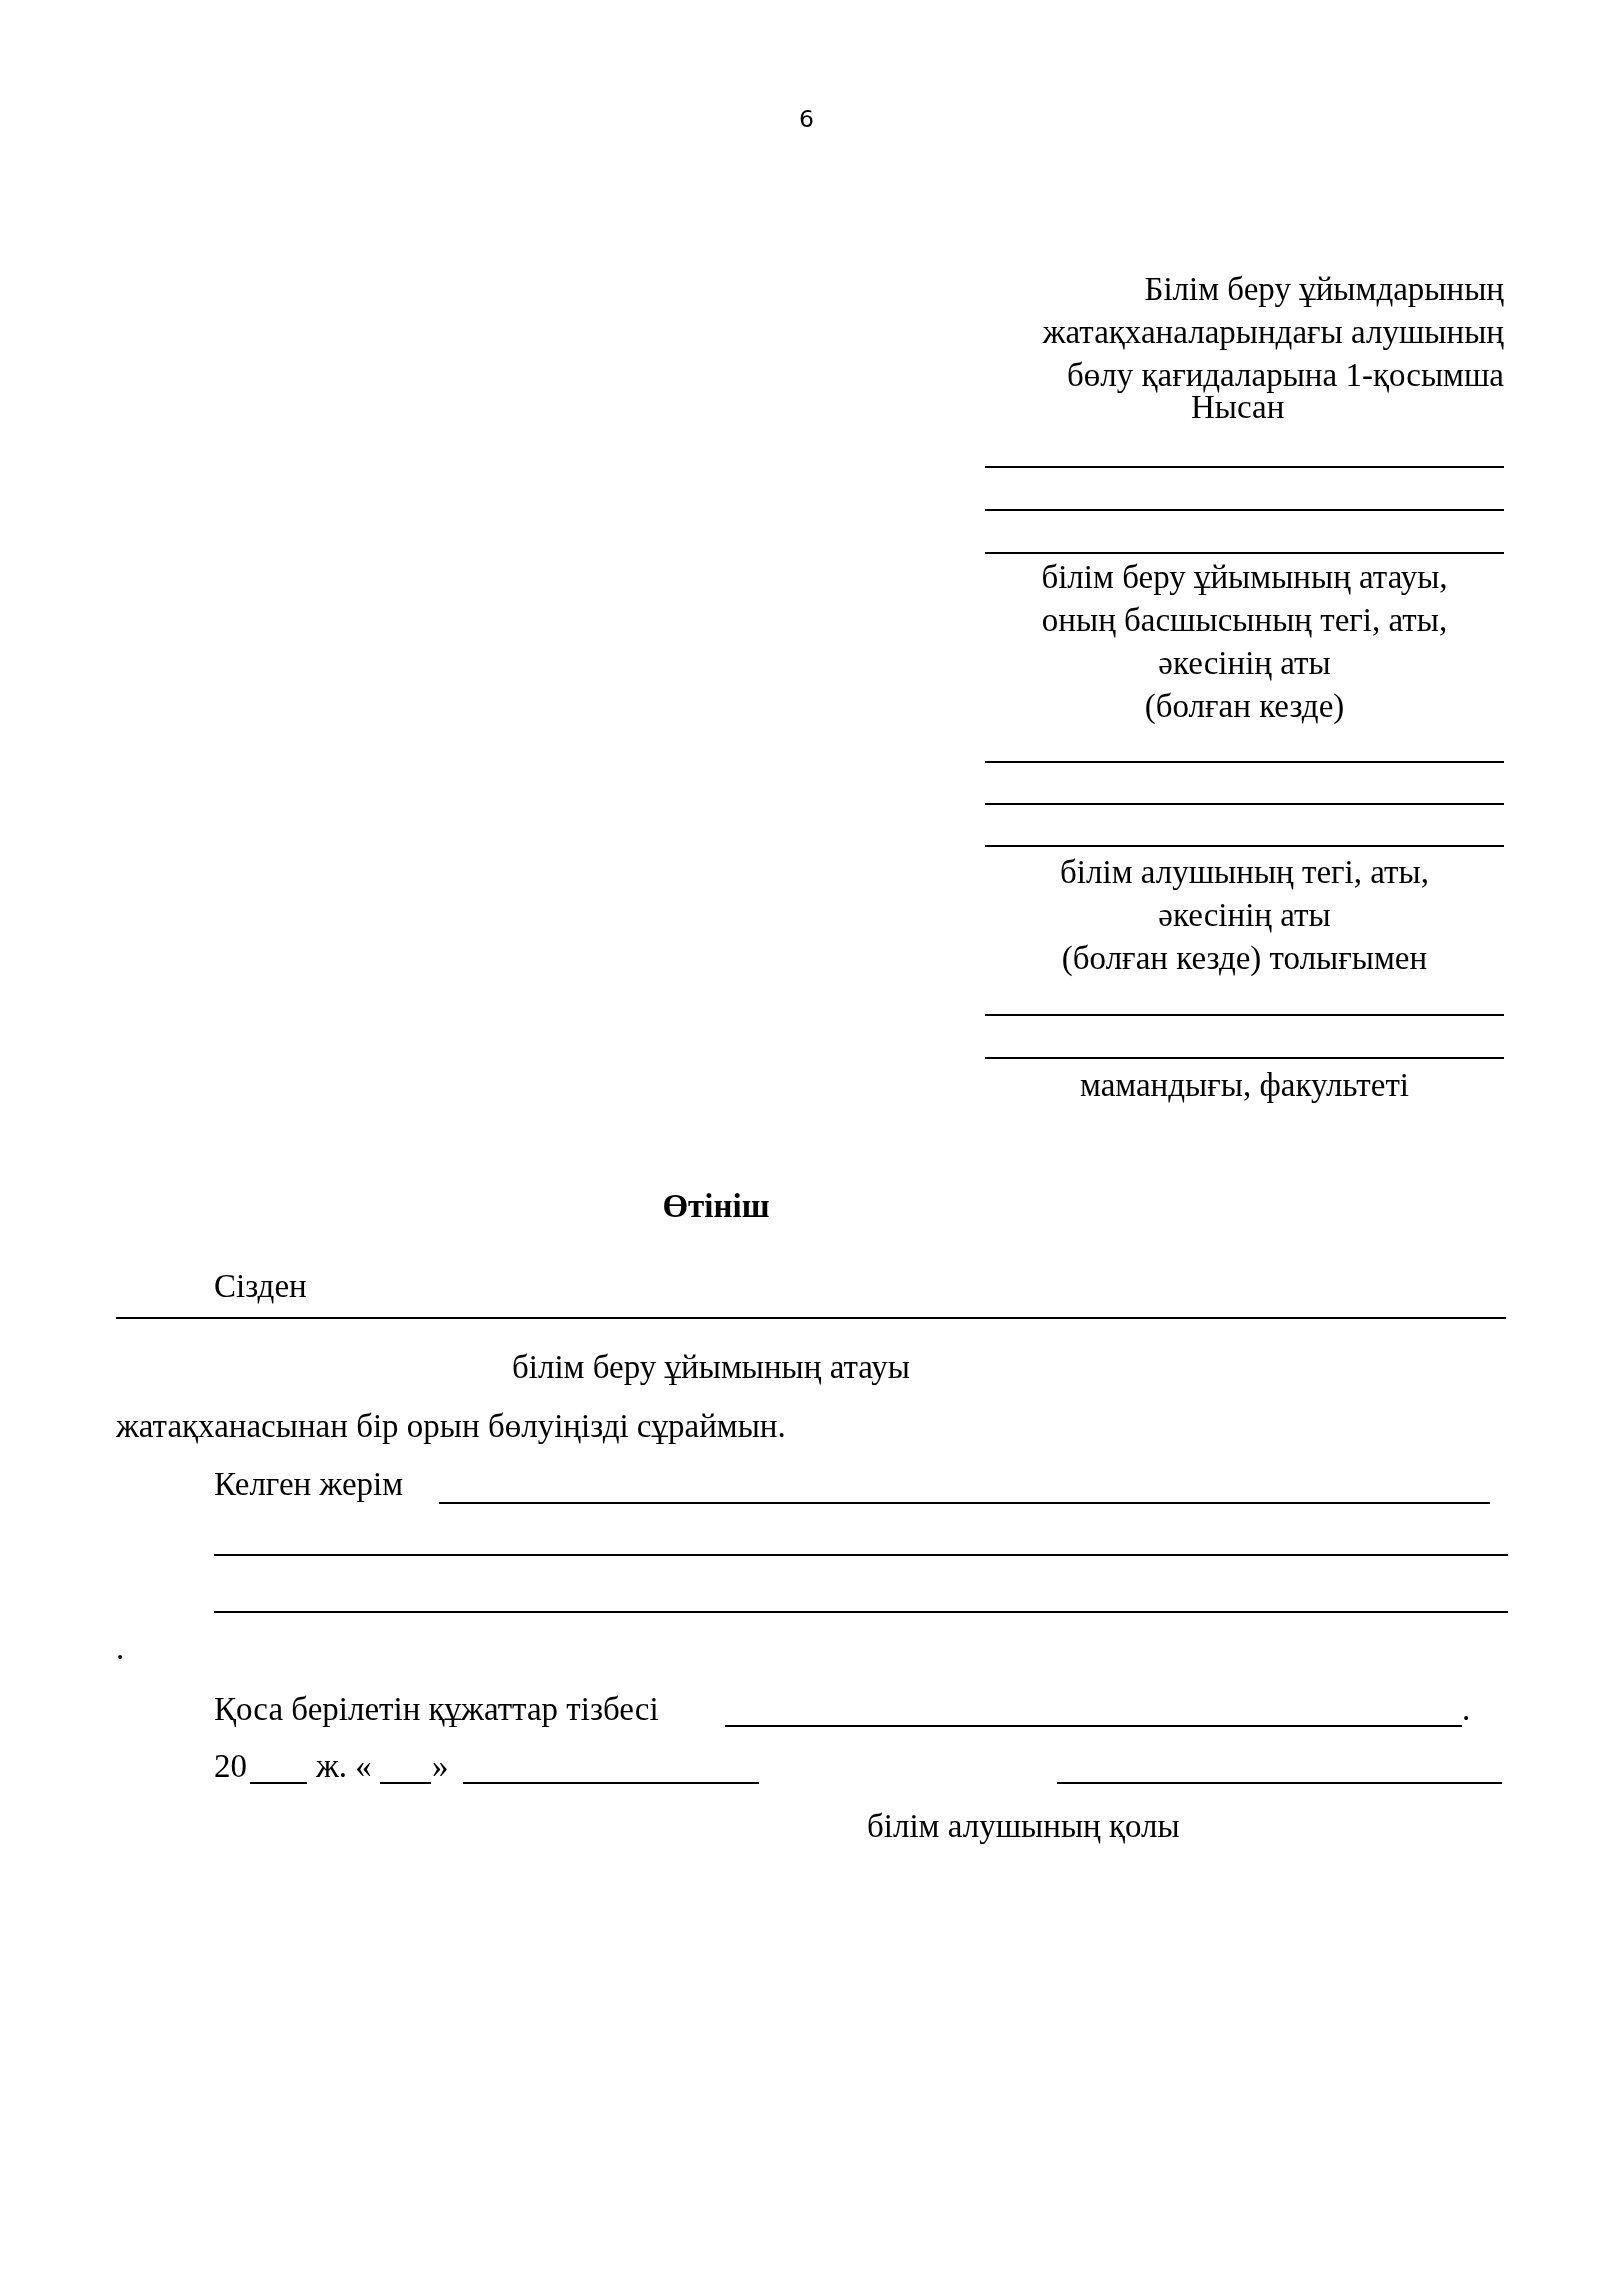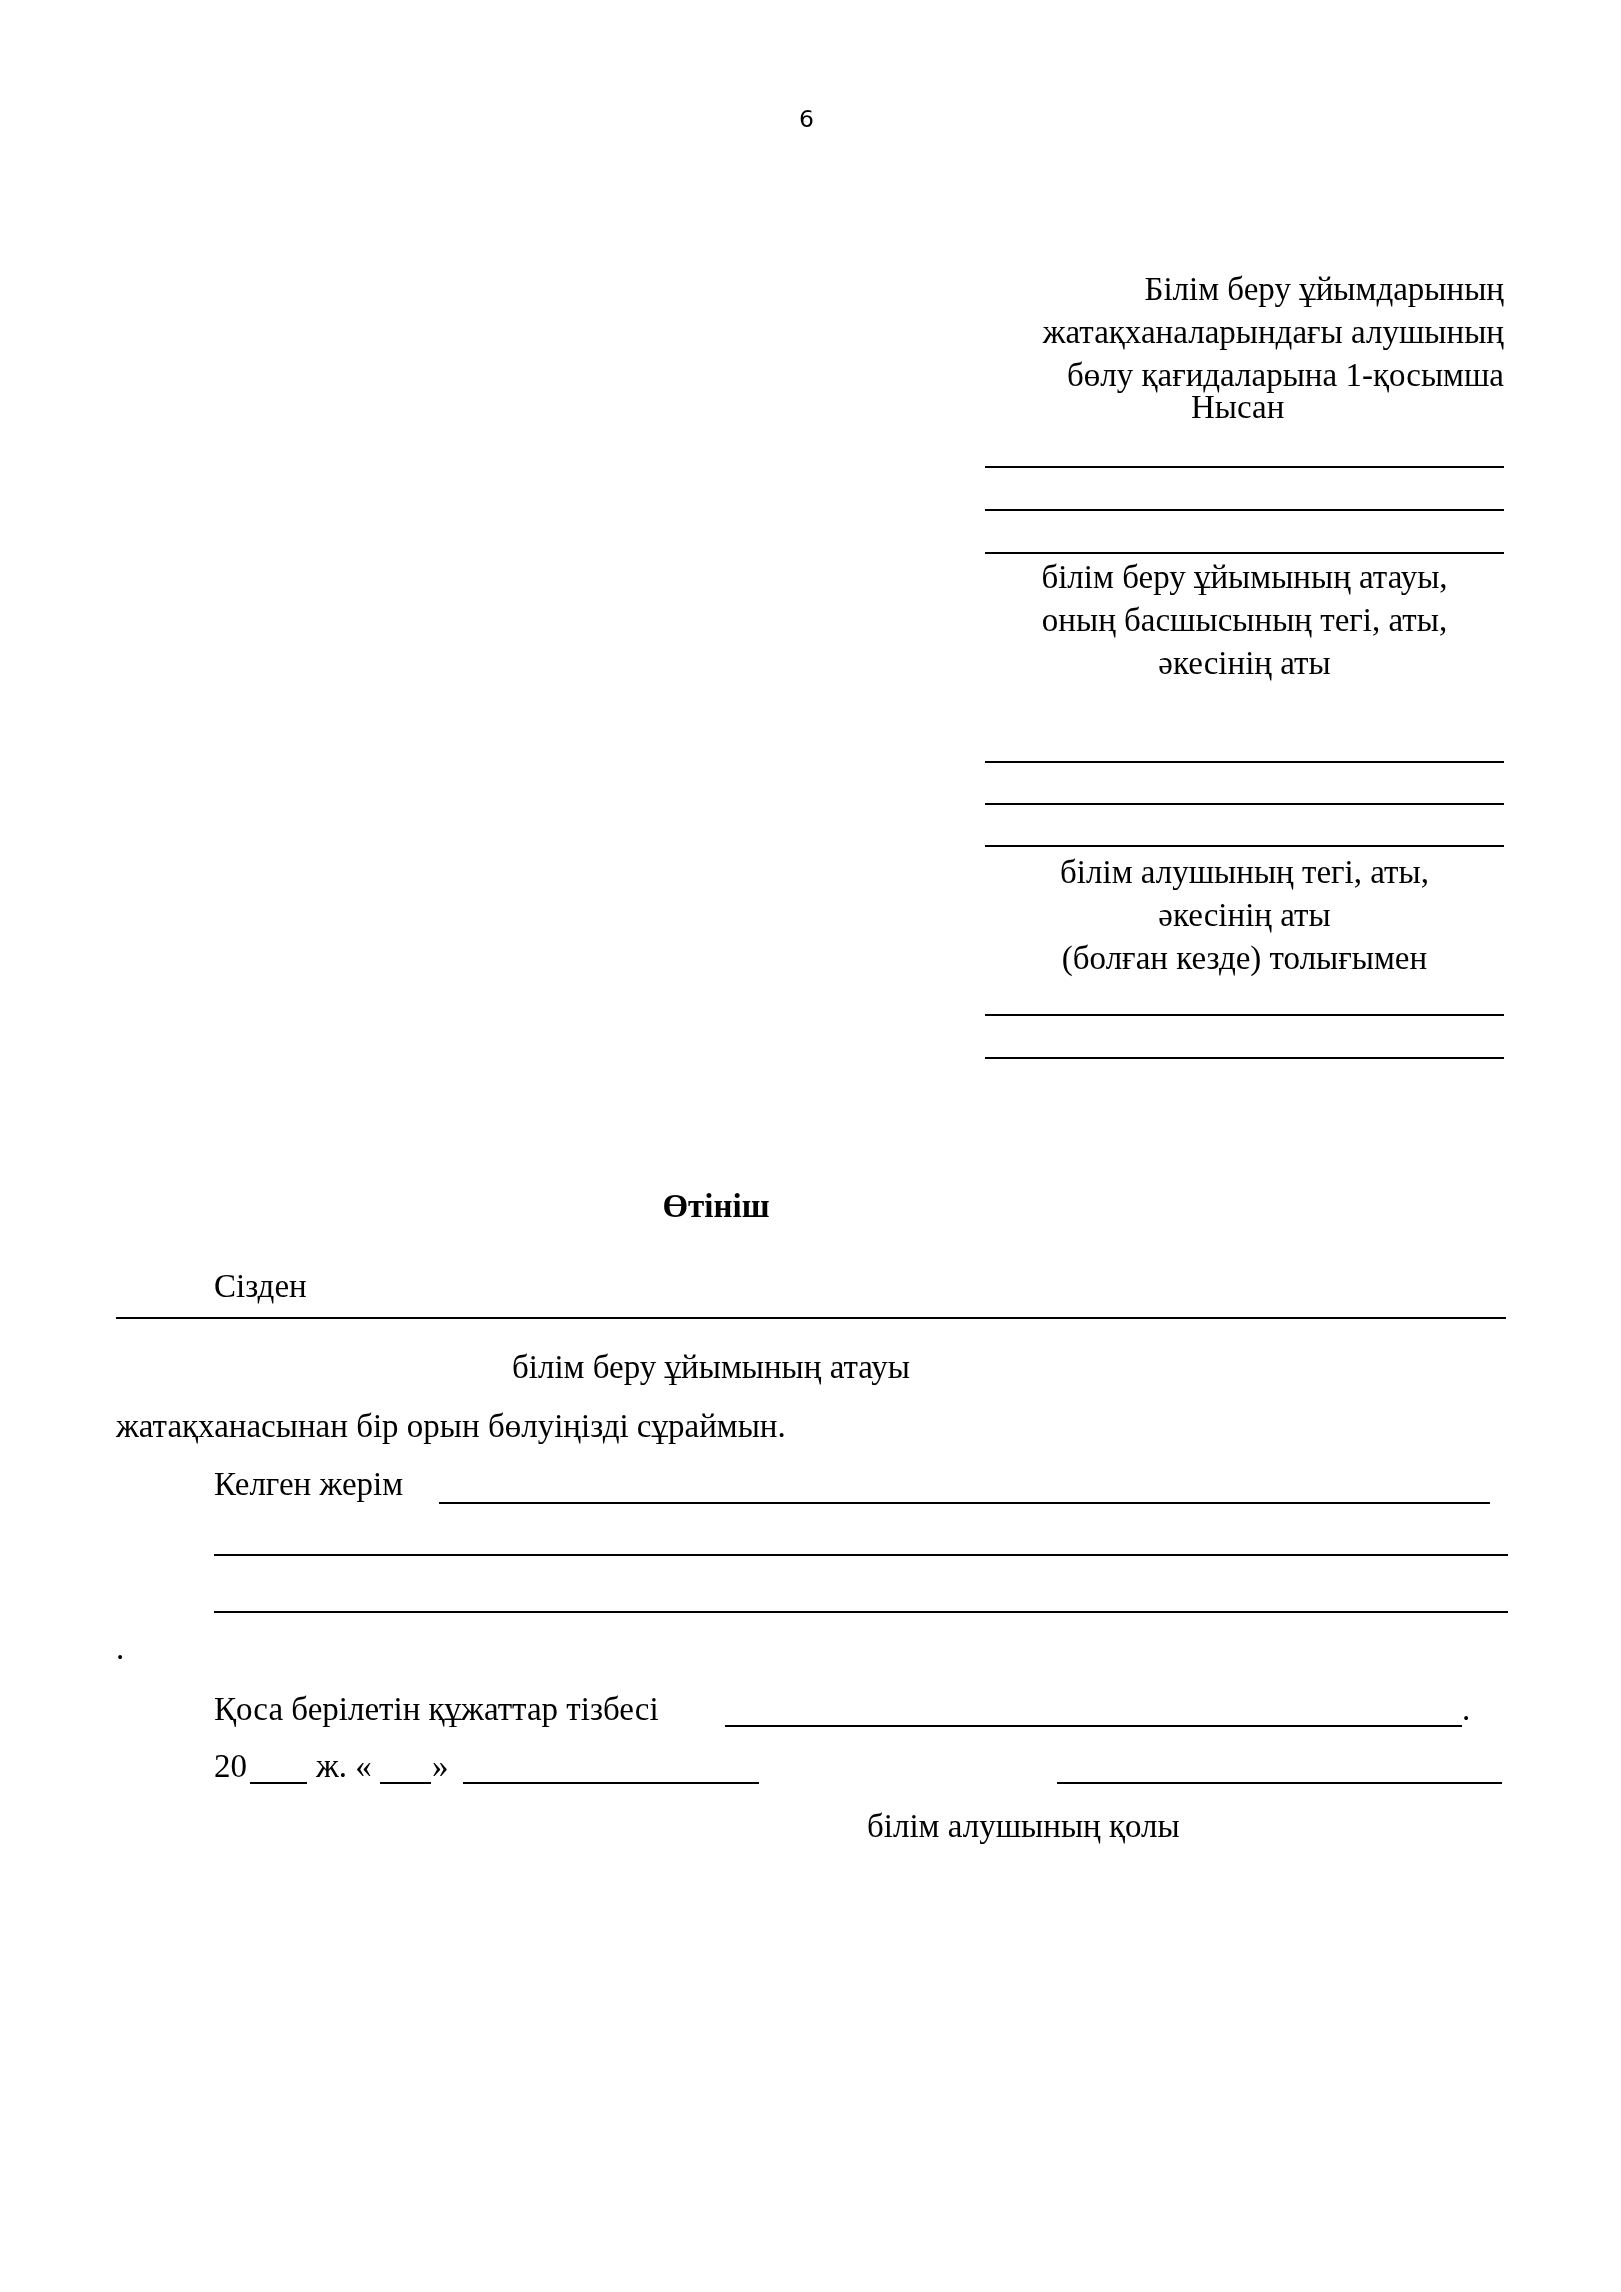--- a/index.html
+++ b/index.html
@@ -25,34 +25,36 @@
 </div>
 <div class="abs" style="left:1191px; top:386px;">Нысан</div>
 
 <div class="line" style="left:985px; width:519px; top:466px;"></div>
 <div class="line" style="left:985px; width:519px; top:509px;"></div>
 <div class="line" style="left:985px; width:519px; top:552px;"></div>
 <div class="rblock" style="top:556px;">
   <div>білім беру ұйымының атауы,</div>
   <div>оның басшысының тегі, аты,</div>
   <div>әкесінің аты</div>
+  <div>(болған кезде)</div>
 </div>
 
 <div class="line" style="left:985px; width:519px; top:761px;"></div>
 <div class="line" style="left:985px; width:519px; top:803px;"></div>
 <div class="line" style="left:985px; width:519px; top:845px;"></div>
 <div class="rblock" style="top:851px;">
   <div>білім алушының тегі, аты,</div>
   <div>әкесінің аты</div>
   <div>(болған кезде) толығымен</div>
 </div>
 
 <div class="line" style="left:985px; width:519px; top:1014px;"></div>
 <div class="line" style="left:985px; width:519px; top:1057px;"></div>
 <div class="rblock" style="top:1064px;">
+  <div>мамандығы, факультеті</div>
 </div>
 
 <div class="abs title" style="top:1185px;">Өтініш</div>
 
 <div class="abs" style="left:214px; top:1241px;margin-top:24px;">Сізден</div>
 <div class="line" style="left:116px; width:1390px; top:1317px;"></div>
 <div class="abs" style="left:512px; top:1346px;">білім беру ұйымының атауы</div>
 <div class="abs" style="left:116px; top:1405px;">жатақханасынан бір орын бөлуіңізді сұраймын.</div>
 
 <div class="abs" style="left:214px; top:1463px;">Келген жерім</div>

